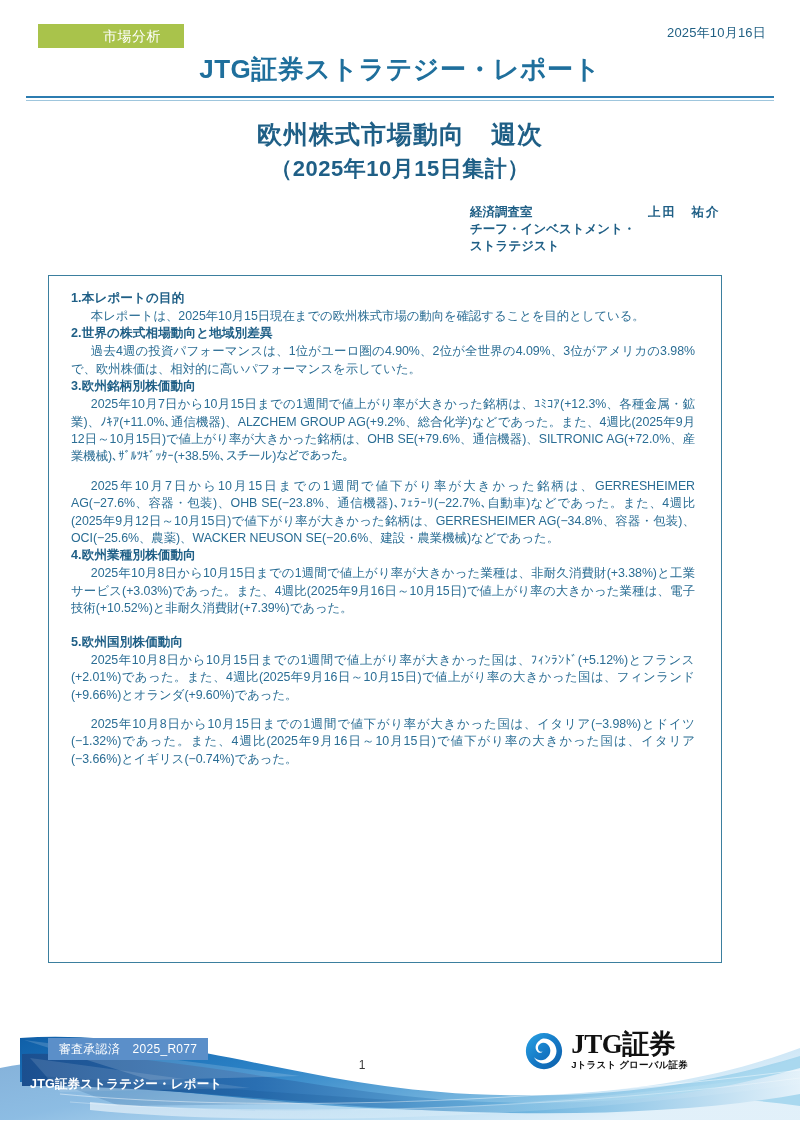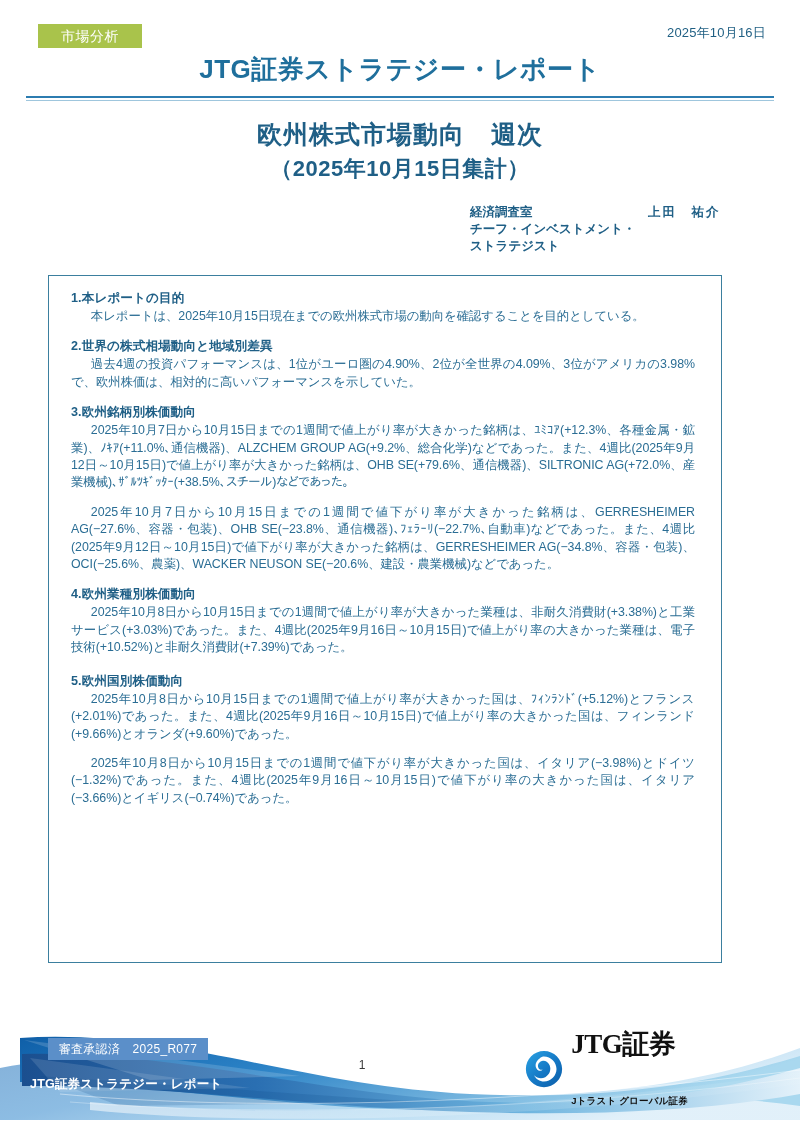--- a/index.html
+++ b/index.html
@@ -30,20 +30,21 @@
     top: 24px;
     width: 104px;
     height: 24px;
     background: #a9c34b;
     color: #ffffff;
     font-size: 14px;
     line-height: 24px;
     text-align: center;
     letter-spacing: 0.5px;
     font-weight: 400;
+    padding-left: 42px;
   }
   .header-date {
     position: absolute;
     right: 34px;
     top: 24px;
     font-size: 13px;
     color: #1f5f83;
     letter-spacing: 0.2px;
   }
   .report-title {
@@ -151,21 +152,20 @@
     line-height: 17.4px;
     margin: 0;
     text-indent: 1.6em;
     letter-spacing: -0.05px;
     text-align: justify;
   }
   .sec-para + .sec-para {
     margin-top: 12px;
   }
   .section + .section {
-    margin-top: 13px;
   }
   .gap-lg + .section { margin-top: 16px; }
 
   
   .footer {
     position: absolute;
     left: 0;
     bottom: 0;
     width: 724px;
     height: 122px;
@@ -223,21 +223,20 @@
   .brand-mark {
     width: 40px;
     height: 40px;
     margin-right: 7px;
     flex: 0 0 40px;
   }
   .brand-texts {
     display: flex;
     flex-direction: column;
     align-items: flex-start;
-    gap: 36px;
   }
   .brand-name {
     font-size: 27px;
     font-weight: bold;
     color: #111111;
     line-height: 28px;
     letter-spacing: -0.5px;
     font-family: "Liberation Serif", "DejaVu Serif", serif;
   }
   .brand-sub {

